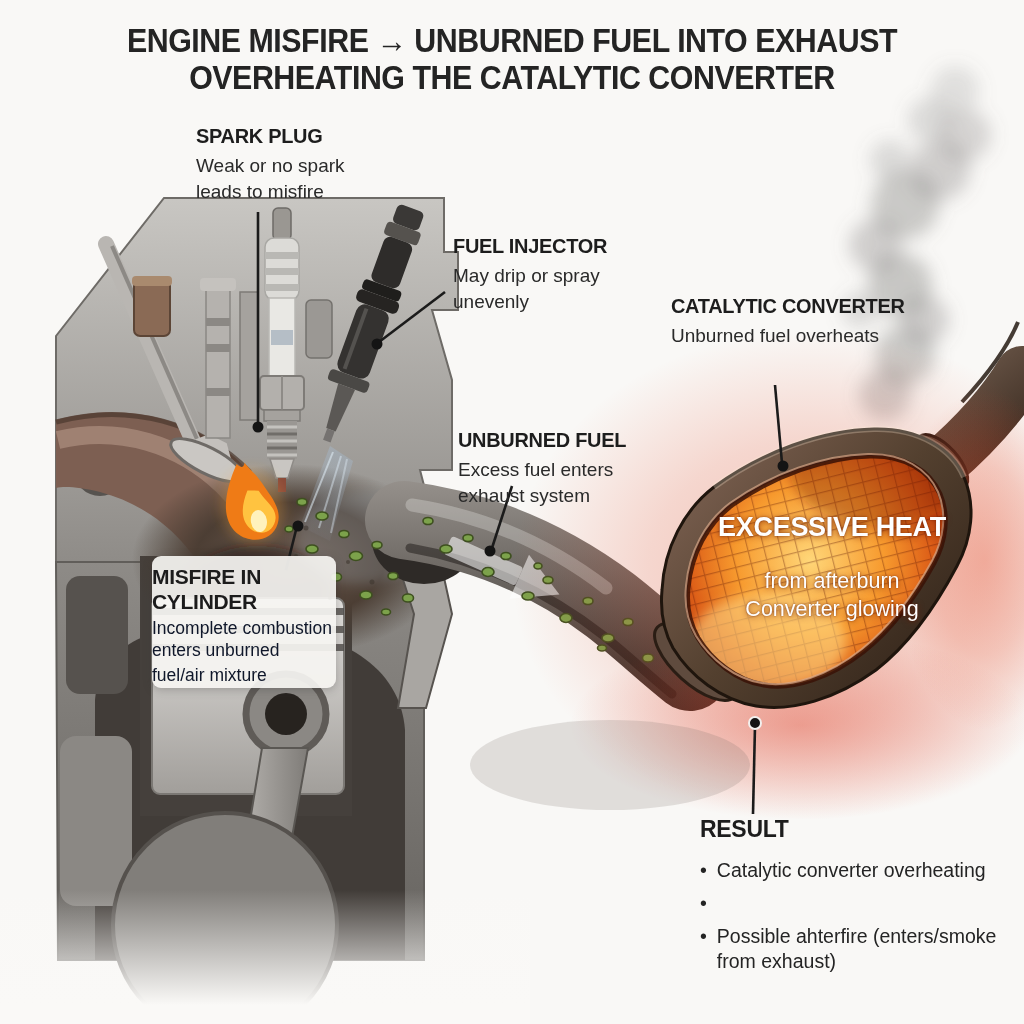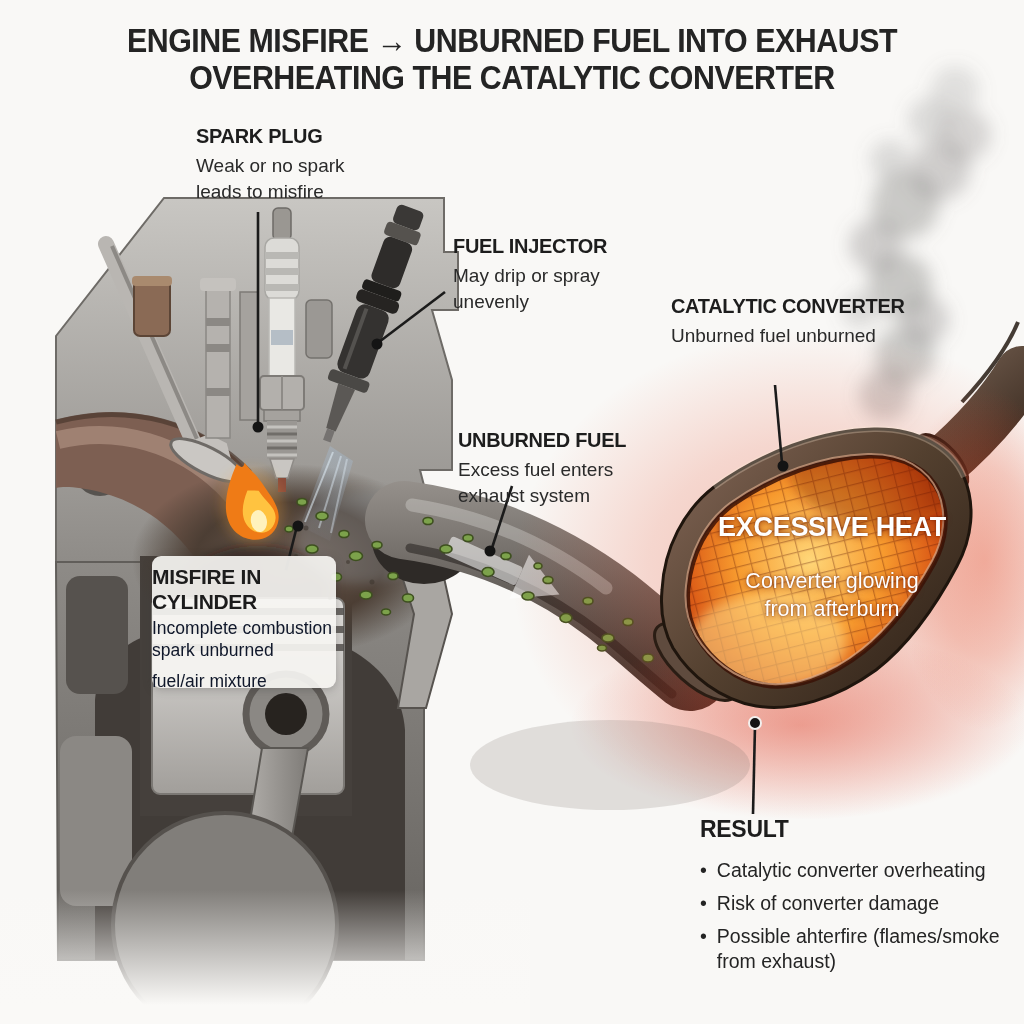--- a/index.html
+++ b/index.html
@@ -362,54 +362,53 @@
 </div>
 
 <div class="lbl" style="left:196px;top:124px">
   <div class="h">SPARK PLUG</div>
   <div class="ln">Weak or no spark</div>
   <div class="ln">leads to misfire</div>
 </div>
 
 <div class="lbl" style="left:671px;top:294px">
   <div class="h">CATALYTIC CONVERTER</div>
-  <div class="ln">Unburned fuel unburned</div>
+  <div class="ln">Unburned fuel overheats</div>
 </div>
 
 <div class="lbl" style="left:458px;top:428px">
   <div class="h">UNBURNED FUEL</div>
   <div class="ln">Excess fuel enters</div>
   <div class="ln">exhaust system</div>
 </div>
 
 <div class="misfire-box">
   <div class="h">MISFIRE IN</div>
   <div class="h">CYLINDER</div>
   <div class="b">Incomplete combustion</div>
-  <div class="b" style="margin-top:0">spark unburned</div>
-  <div class="b" style="margin-top:9px">fuel/air mixture</div>
+  <div class="b" style="margin-top:0">enters unburned</div>
+  <div class="b" style="margin-top:3px">fuel/air mixture</div>
 </div>
 
 <div class="heat">
   <div class="h">EXCESSIVE HEAT</div>
+  <div class="ln">from afterburn</div>
   <div class="ln">Converter glowing</div>
-  <div class="ln">from afterburn</div>
 </div>
 
 <div class="result">
   <div class="h">RESULT</div>
   <ul>
     <li>
       <span class="dot">•</span>
       <span>Catalytic converter overheating</span>
     </li>
     <li>
       <span class="dot">•</span>
-      <span>Risk of converter damage</span>
     </li>
     <li>
       <span class="dot">•</span>
-      <span>Possible ahterfire (flames/smoke from exhaust)</span>
+      <span>Possible ahterfire (enters/smoke from exhaust)</span>
     </li>
   </ul>
 </div>
 
 </div>
 
 </body></html>

